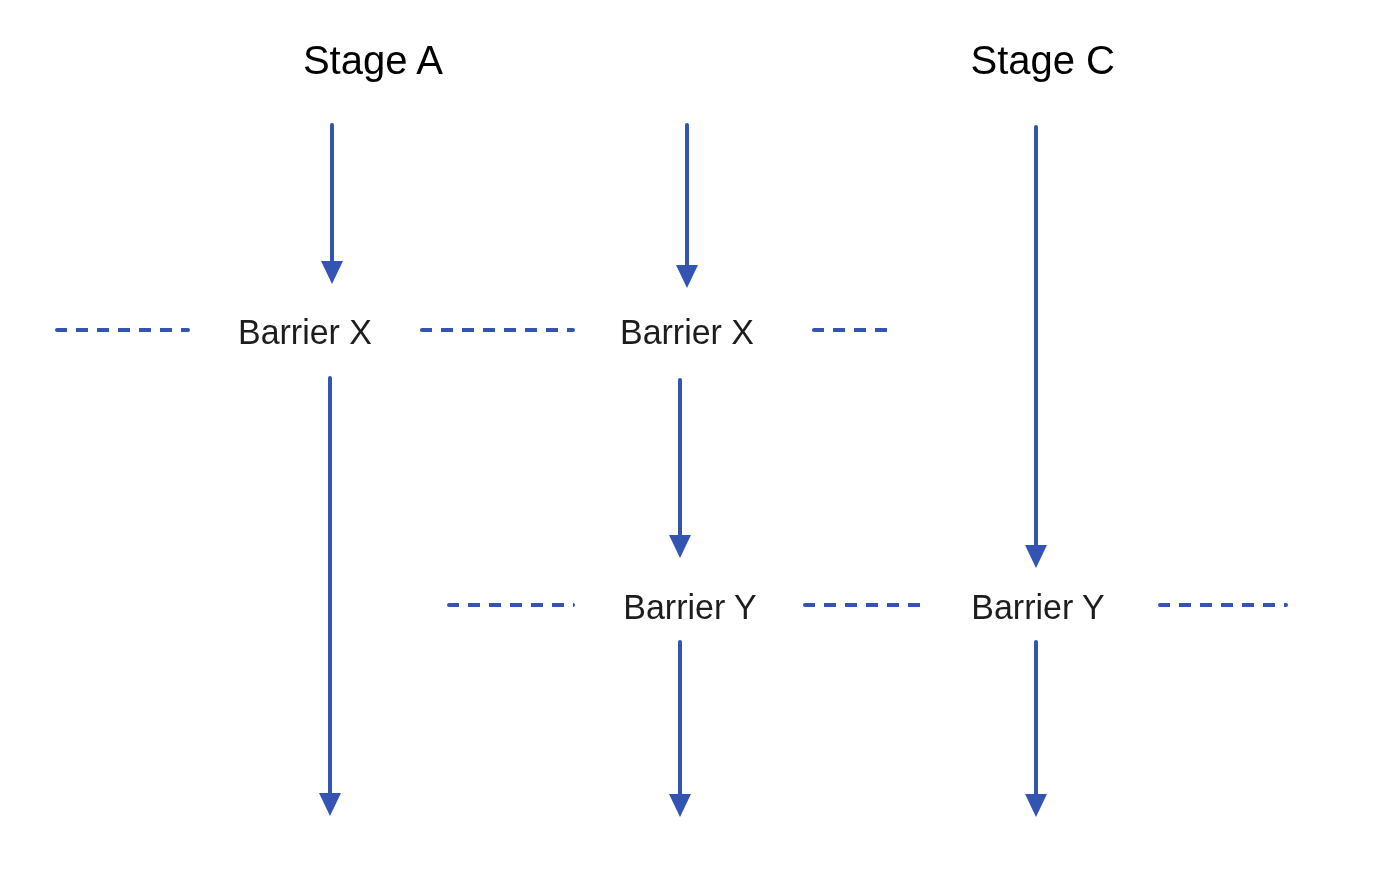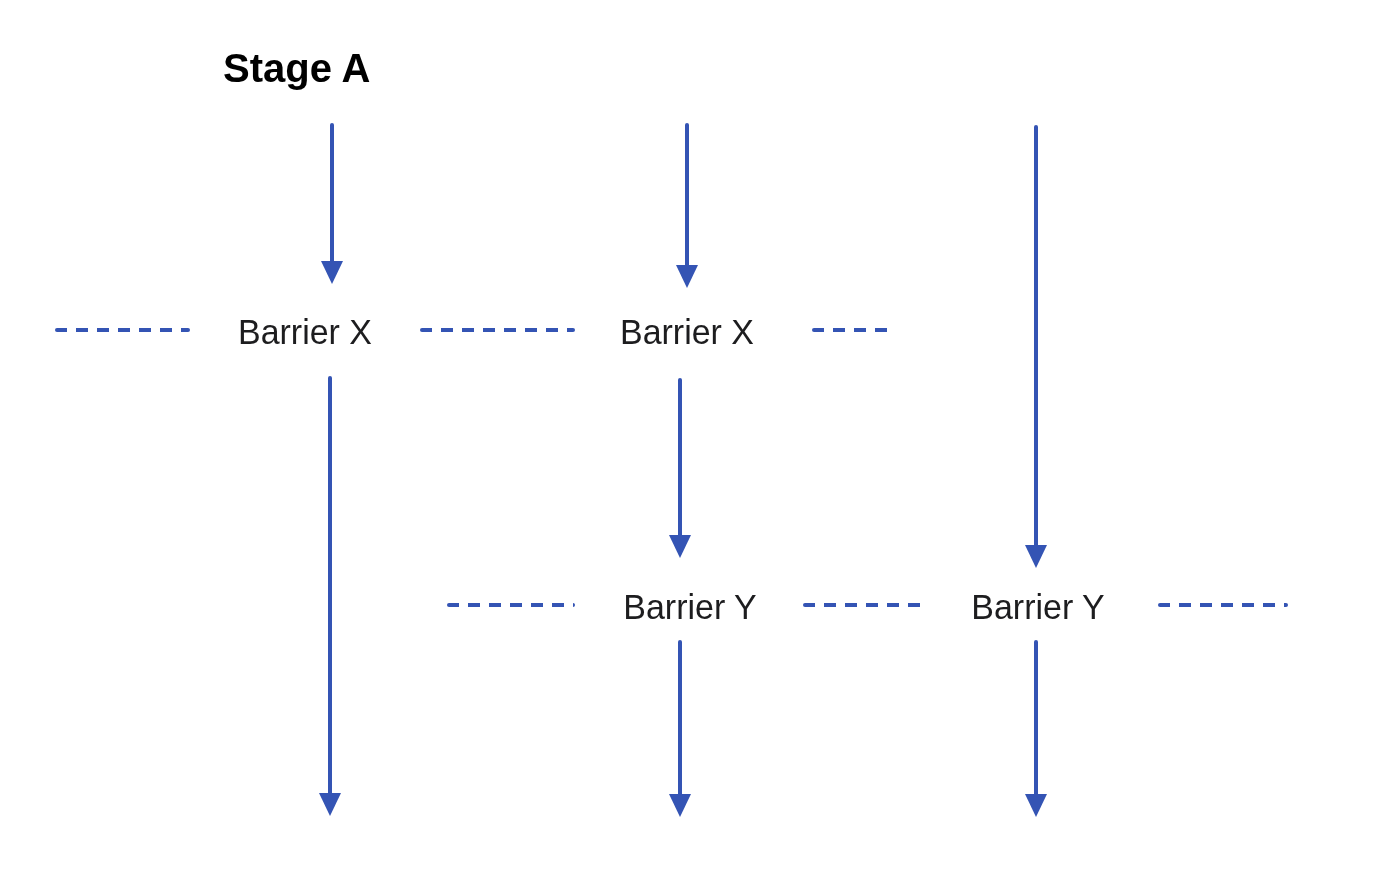--- a/index.html
+++ b/index.html
@@ -13,25 +13,25 @@
   .canvas {
     position: relative;
     width: 1379px;
     height: 875px;
     background: var(--bg);
     overflow: hidden;
     font-family: "Liberation Sans", sans-serif;
   }
   .stage-label {
     position: absolute;
-    top: 44px;
+    top: 36px;
     width: 220px;
-    text-align: left;
+    text-align: right;
     font-size: 40px;
-    font-weight: 700;
+    font-weight: 400;
     line-height: 48px;
     color: var(--heading-black);
     white-space: nowrap;
   }
   .barrier-label {
     position: absolute;
     width: 220px;
     text-align: center;
     font-size: 35px;
     font-weight: 500;
@@ -70,20 +70,21 @@
       transparent 12px 21px
     );
   }
 </style>
 </head>
 <body>
 
 <div class="canvas">
 
   <div class="stage-label" style="left:223px;">Stage A</div>
+  <div class="stage-label" style="left:895px;">Stage C</div>
 
   <div class="arrow" style="left:320px; top:123px; height:161px;">
     <div class="arrow-line"></div>
     <div class="arrow-head"></div>
   </div>
   <div class="arrow" style="left:318px; top:376px; height:440px;">
     <div class="arrow-line"></div>
     <div class="arrow-head"></div>
   </div>
 

